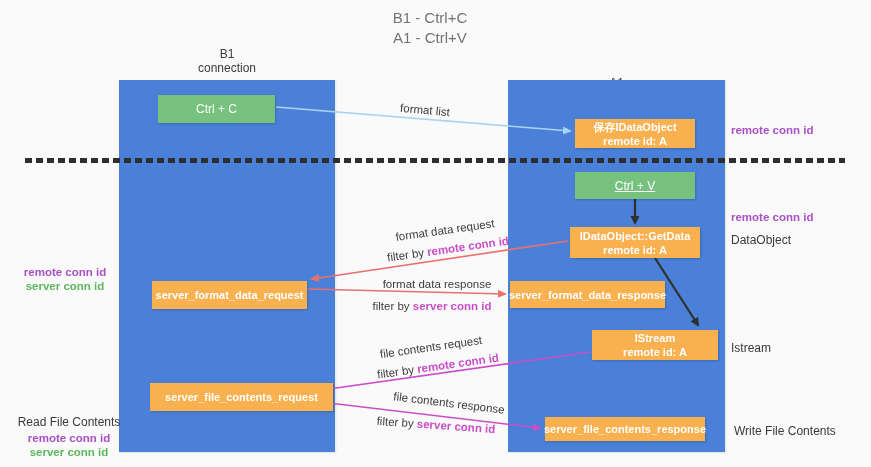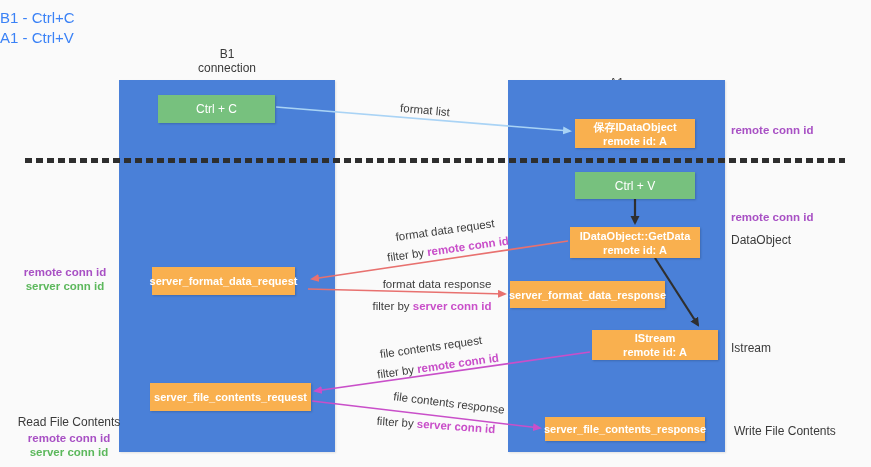--- a/index.html
+++ b/index.html
@@ -18,21 +18,21 @@
   body{
     background:#fafafa;
     font-family:"Liberation Sans", sans-serif;
     color:var(--ink);
     overflow:hidden;
   }
   .canvas{position:relative;width:871px;height:467px;}
 
   .title{
     position:absolute;left:0;top:8px;width:860px;
-    font-size:15px;line-height:20px;color:#3b82f6;
+    text-align:center;font-size:15px;line-height:20px;color:#737373;
   }
 
   .lane-header{
     position:absolute;top:47px;text-align:center;
     font-size:12px;line-height:14px;color:#3a3a3a;
   }
   .lane-header.left{left:119px;width:216px;text-align:center;}
   .lane-header.right{left:508px;width:217px;margin-top:29px;}
 
   .lane{
@@ -127,43 +127,43 @@
 
   <div class="node green" style="left:158px;top:95px;width:117px;height:28px;">
     <span>Ctrl + C</span>
   </div>
 
   <div class="node orange" style="left:575px;top:119px;width:120px;height:29px;">
     <span>保存IDataObject</span>
     <span>remote id: A</span>
   </div>
 
-  <div class="node green" style="left:575px;top:172px;width:120px;height:27px;">
+  <div class="node green" style="left:575px;top:172px;width:120px;height:27px;text-decoration:underline;">
     <span>Ctrl + V</span>
   </div>
 
   <div class="node orange" style="left:570px;top:227px;width:130px;height:31px;">
     <span>IDataObject::GetData</span>
     <span>remote id: A</span>
   </div>
 
-  <div class="node orange" style="left:152px;top:267px;width:143px;height:28px;">
+  <div class="node orange" style="left:152px;top:281px;width:155px;height:28px;">
     <span>server_format_data_request</span>
   </div>
 
   <div class="node orange" style="left:510px;top:281px;width:155px;height:27px;">
     <span>server_format_data_response</span>
   </div>
 
   <div class="node orange" style="left:592px;top:330px;width:126px;height:30px;">
     <span>IStream</span>
     <span>remote id: A</span>
   </div>
 
-  <div class="node orange" style="left:150px;top:383px;width:161px;height:28px;">
+  <div class="node orange" style="left:150px;top:383px;width:183px;height:28px;">
     <span>server_file_contents_request</span>
   </div>
 
   <div class="node orange" style="left:545px;top:417px;width:160px;height:24px;">
     <span>server_file_contents_response</span>
   </div>
 
   <div class="flow-label" style="left:425px;top:110px;transform:translate(-50%,-50%) rotate(5deg);">format list</div>
 
   <div class="flow-label" style="left:445px;top:230px;transform:translate(-50%,-50%) rotate(-8deg);">format data request</div>

